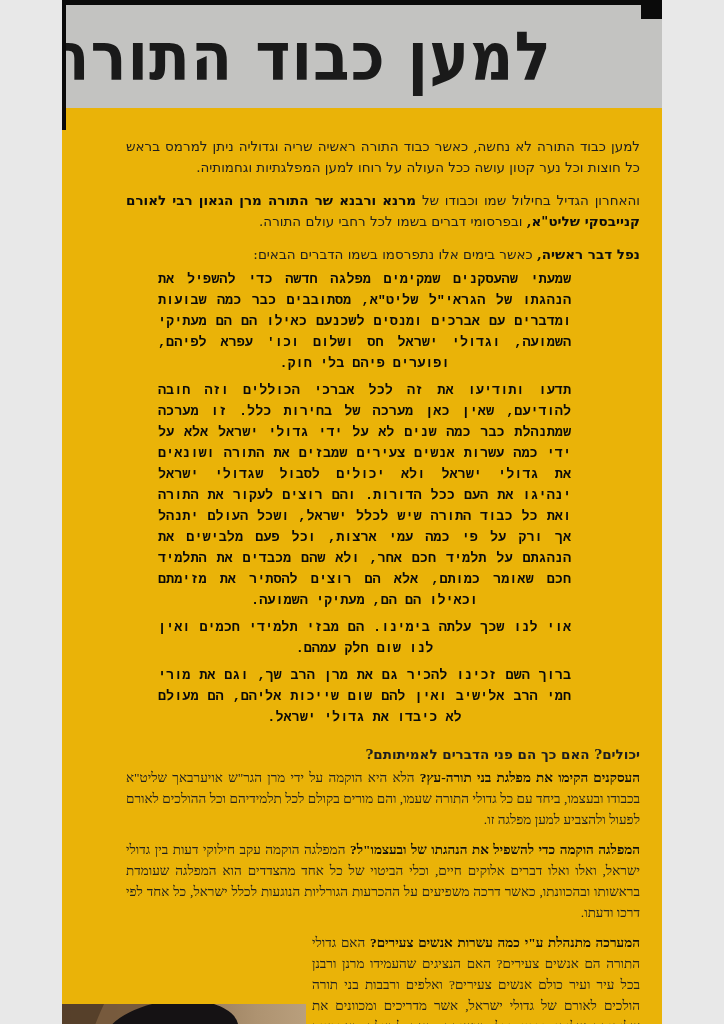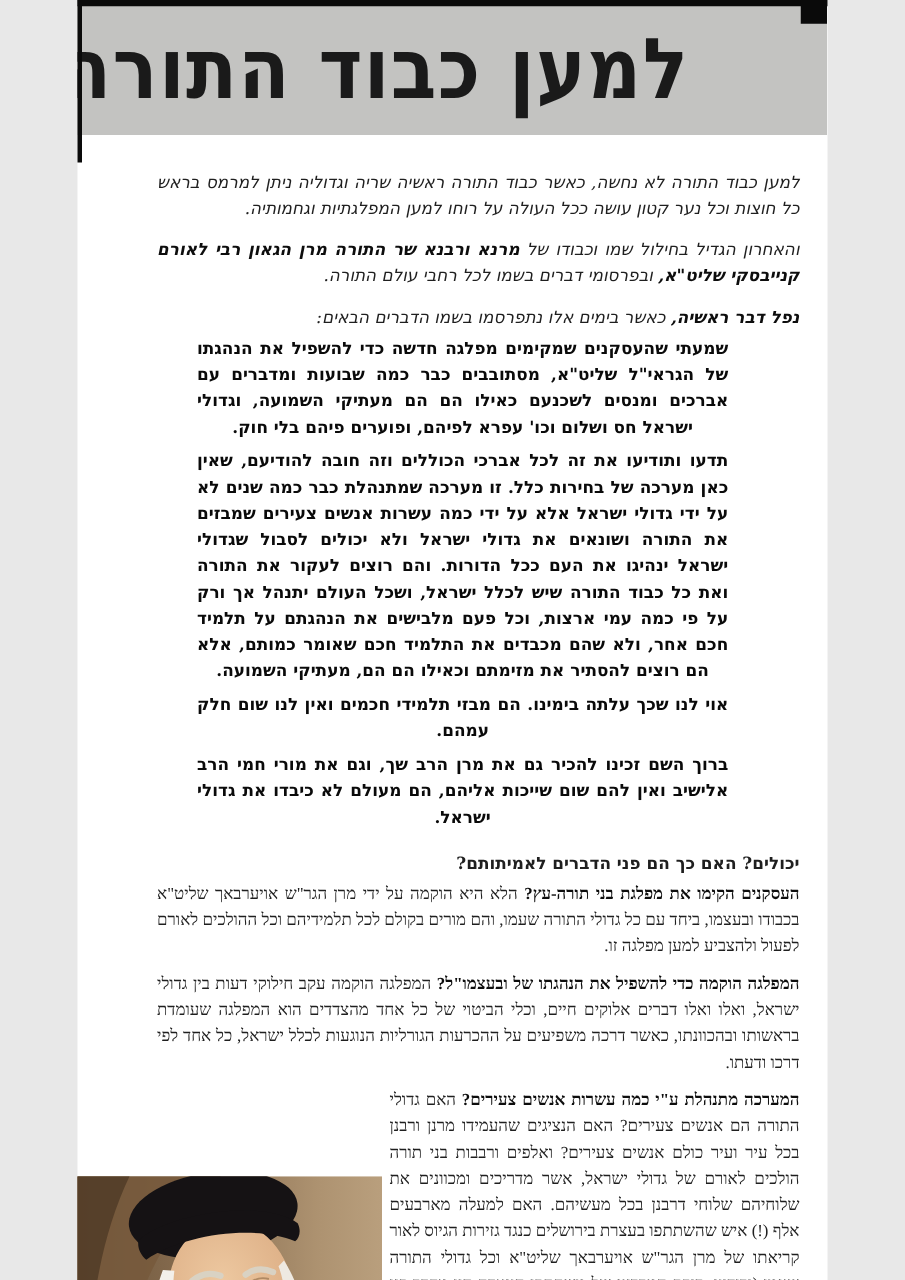--- a/index.html
+++ b/index.html
@@ -1,20 +1,20 @@
 <!DOCTYPE html>
 <html lang="he" dir="rtl"><head>
 <meta charset="utf-8">
 <style>
   html,body{margin:0;padding:0;background:#e8e8e8;}
   .page{
     position:relative;
     width:600px;height:1024px;
     margin:0 auto;
-    background:#ffffff;
+    background:#eab308;
     overflow:hidden;
     font-family:"DejaVu Serif","DejaVu Sans",serif;
     color:#1f1f1f;
   }
   
   .edge-top{position:absolute;top:0;left:0;width:724px;height:5px;background:#0a0a0a;z-index:5;}
   .edge-left{position:absolute;top:0;left:0;width:4px;height:130px;background:#0a0a0a;z-index:6;}
   .mark-tr{position:absolute;top:0;right:0;width:21px;height:19px;background:#0a0a0a;z-index:6;}
   
   .banner{
@@ -35,32 +35,33 @@
     white-space:nowrap;
   }
   
   .content{
     position:relative;
     padding:28px 22px 0 64px;
     font-size:13.5px;
     line-height:21px;
     text-align:justify;
   }
-  .para{margin:0 0 12px 0;font-style:italic;}
+  .para{margin:0 0 12px 0;}
   .tight{margin-bottom:4px;}
   .b{font-weight:bold;color:#0d0d0d;}
   .quote{
     margin:2px 57px 16px 32px;
     font-weight:bold;
     color:#0a0a0a;
   }
   .quote p{
-    margin:0 0 6px 0;
+    margin:0 12px 6px 0;
     text-align:justify;
     text-align-last:center;
+    font-family:Liberation Mono, monospace;
   }
   .lead{margin:0;}
   .qhead{margin:0 0 2px 0;font-weight:bold;}
   .qa-para{margin:0 0 9px 0;font-family:Liberation Serif, serif;}
   
   .photo-float{
     float:left;
     width:244px;height:260px;
     margin:72px 6px -40px -64px;
   }

